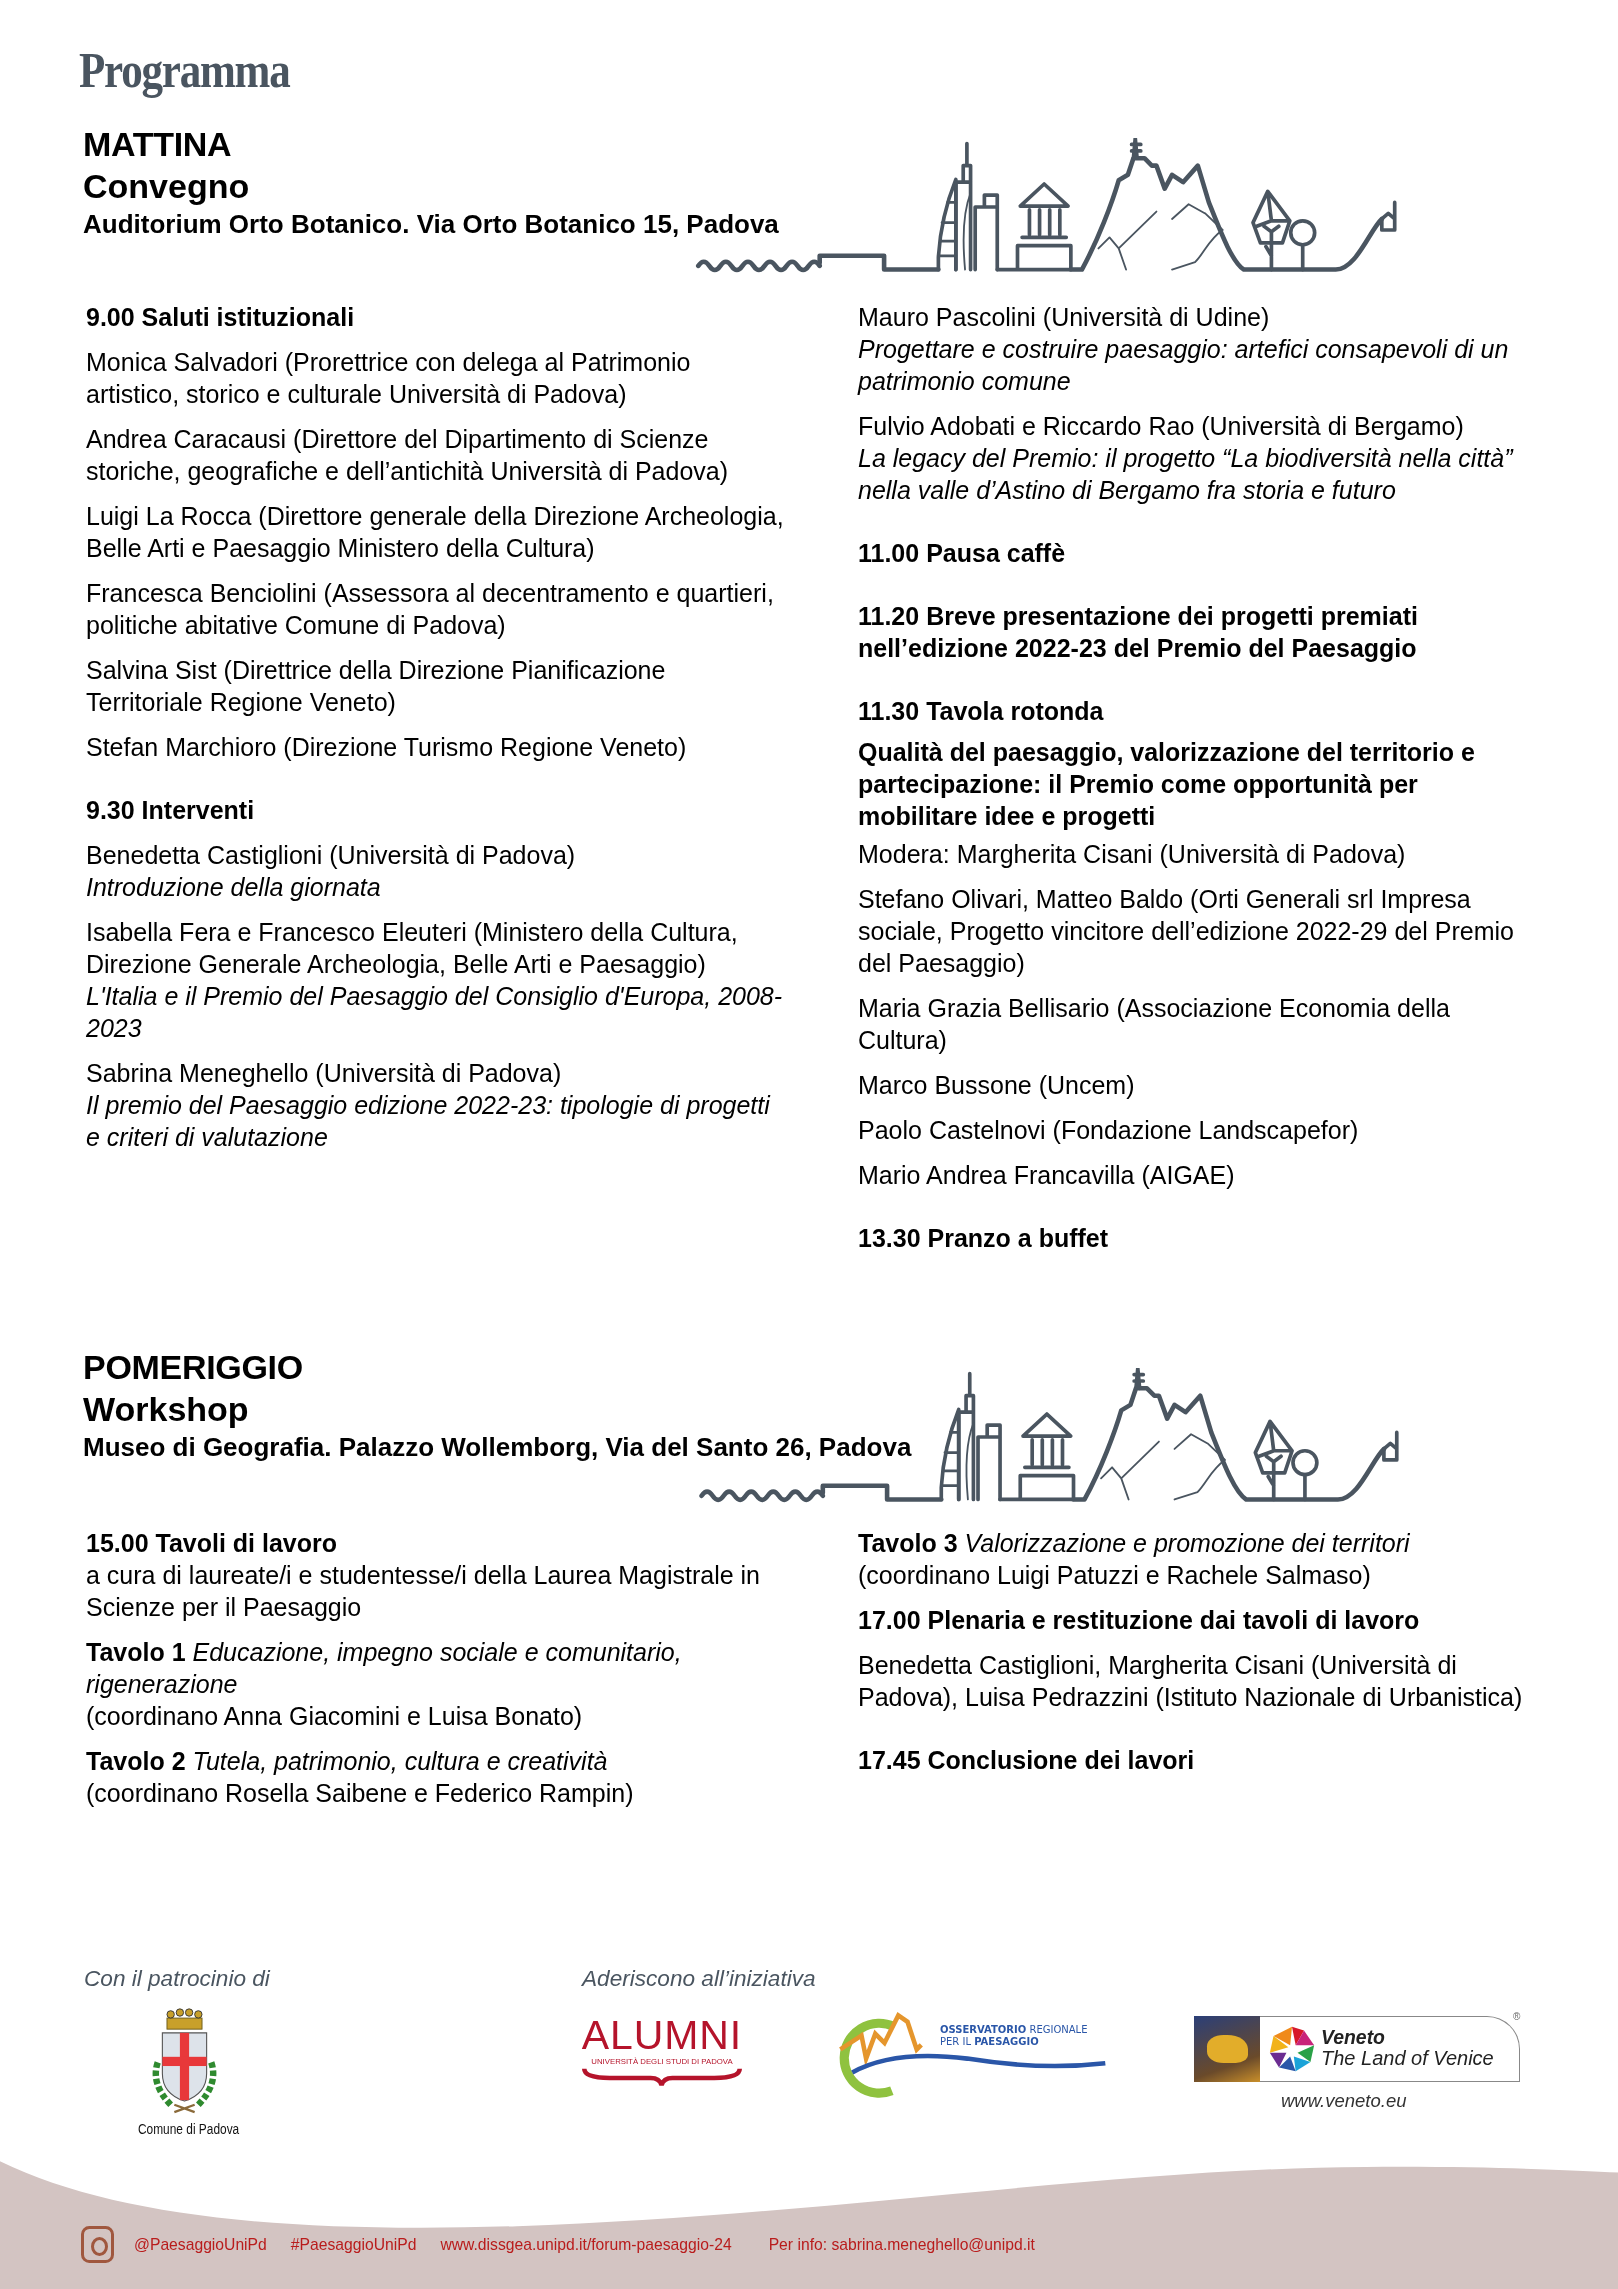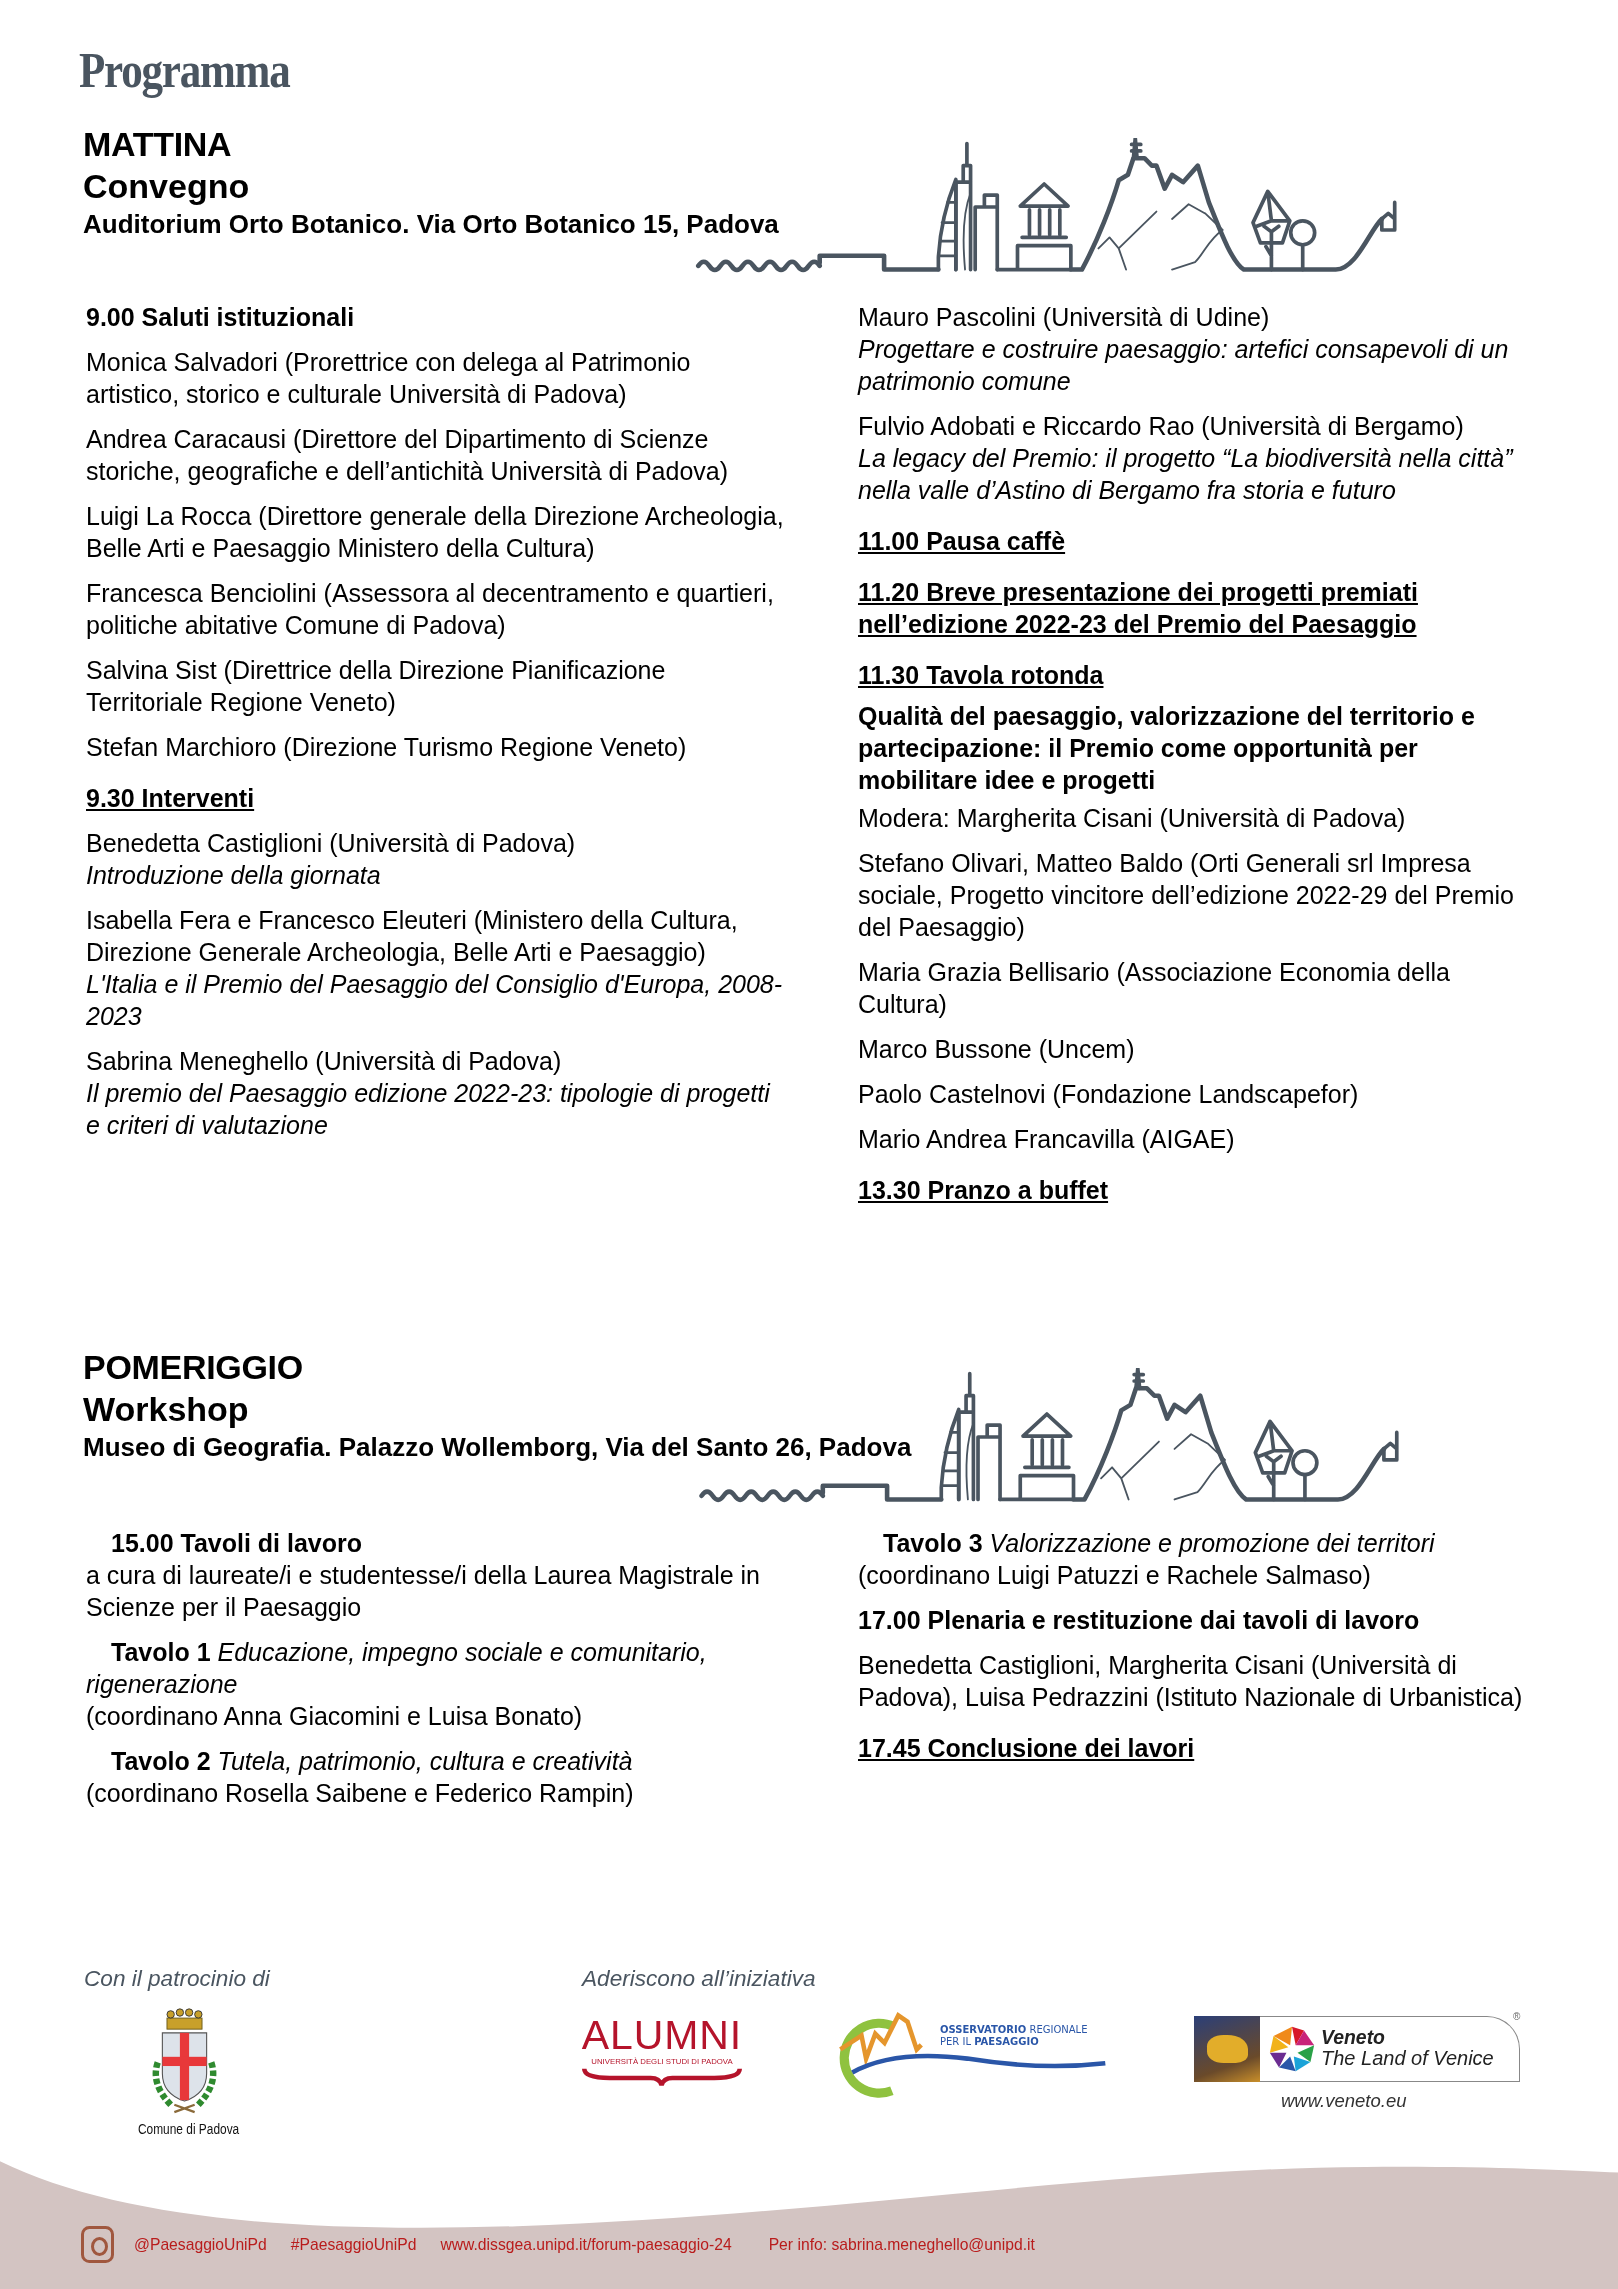--- a/index.html
+++ b/index.html
@@ -16,23 +16,23 @@
   .section-head { position: absolute; left: 83px; }
   .section-head .period { font-size: 34px; font-weight: bold; line-height: 41px; letter-spacing: -0.3px; }
   .section-head .kind { font-size: 34px; font-weight: bold; line-height: 42px; }
   .section-head .venue { font-size: 26px; font-weight: bold; line-height: 35px; }
 
   .skyline { position: absolute; }
 
   .col { position: absolute; width: 701px; font-size: 25px; line-height: 32px; }
   .col p { margin-bottom: 13px; }
   .col .time { font-weight: bold; }
-  .col .gap { margin-top: 19px; text-decoration: underline; }
+  .col .gap { margin-top: 31px; }
   .col i { font-style: italic; }
-  .col b { font-weight: bold; margin-left: 25px; }
+  .col b { font-weight: bold; }
 
   .sponsor-label {
     position: absolute; font-style: italic; font-size: 22.6px; color: #4a5560;
   }
 
   .logo { position: absolute; }
   .comune-caption { position: absolute; font-size: 14px; color: #111; transform: scaleX(0.85); transform-origin: left top; }
 
   .footer-wave { position: absolute; left: 0; top: 2141px; width: 1619px; height: 149px; }
   .footer { position: absolute; left: 81px; top: 2226px; display: flex; align-items: center; font-size: 15.7px; color: #b91c1c; }

